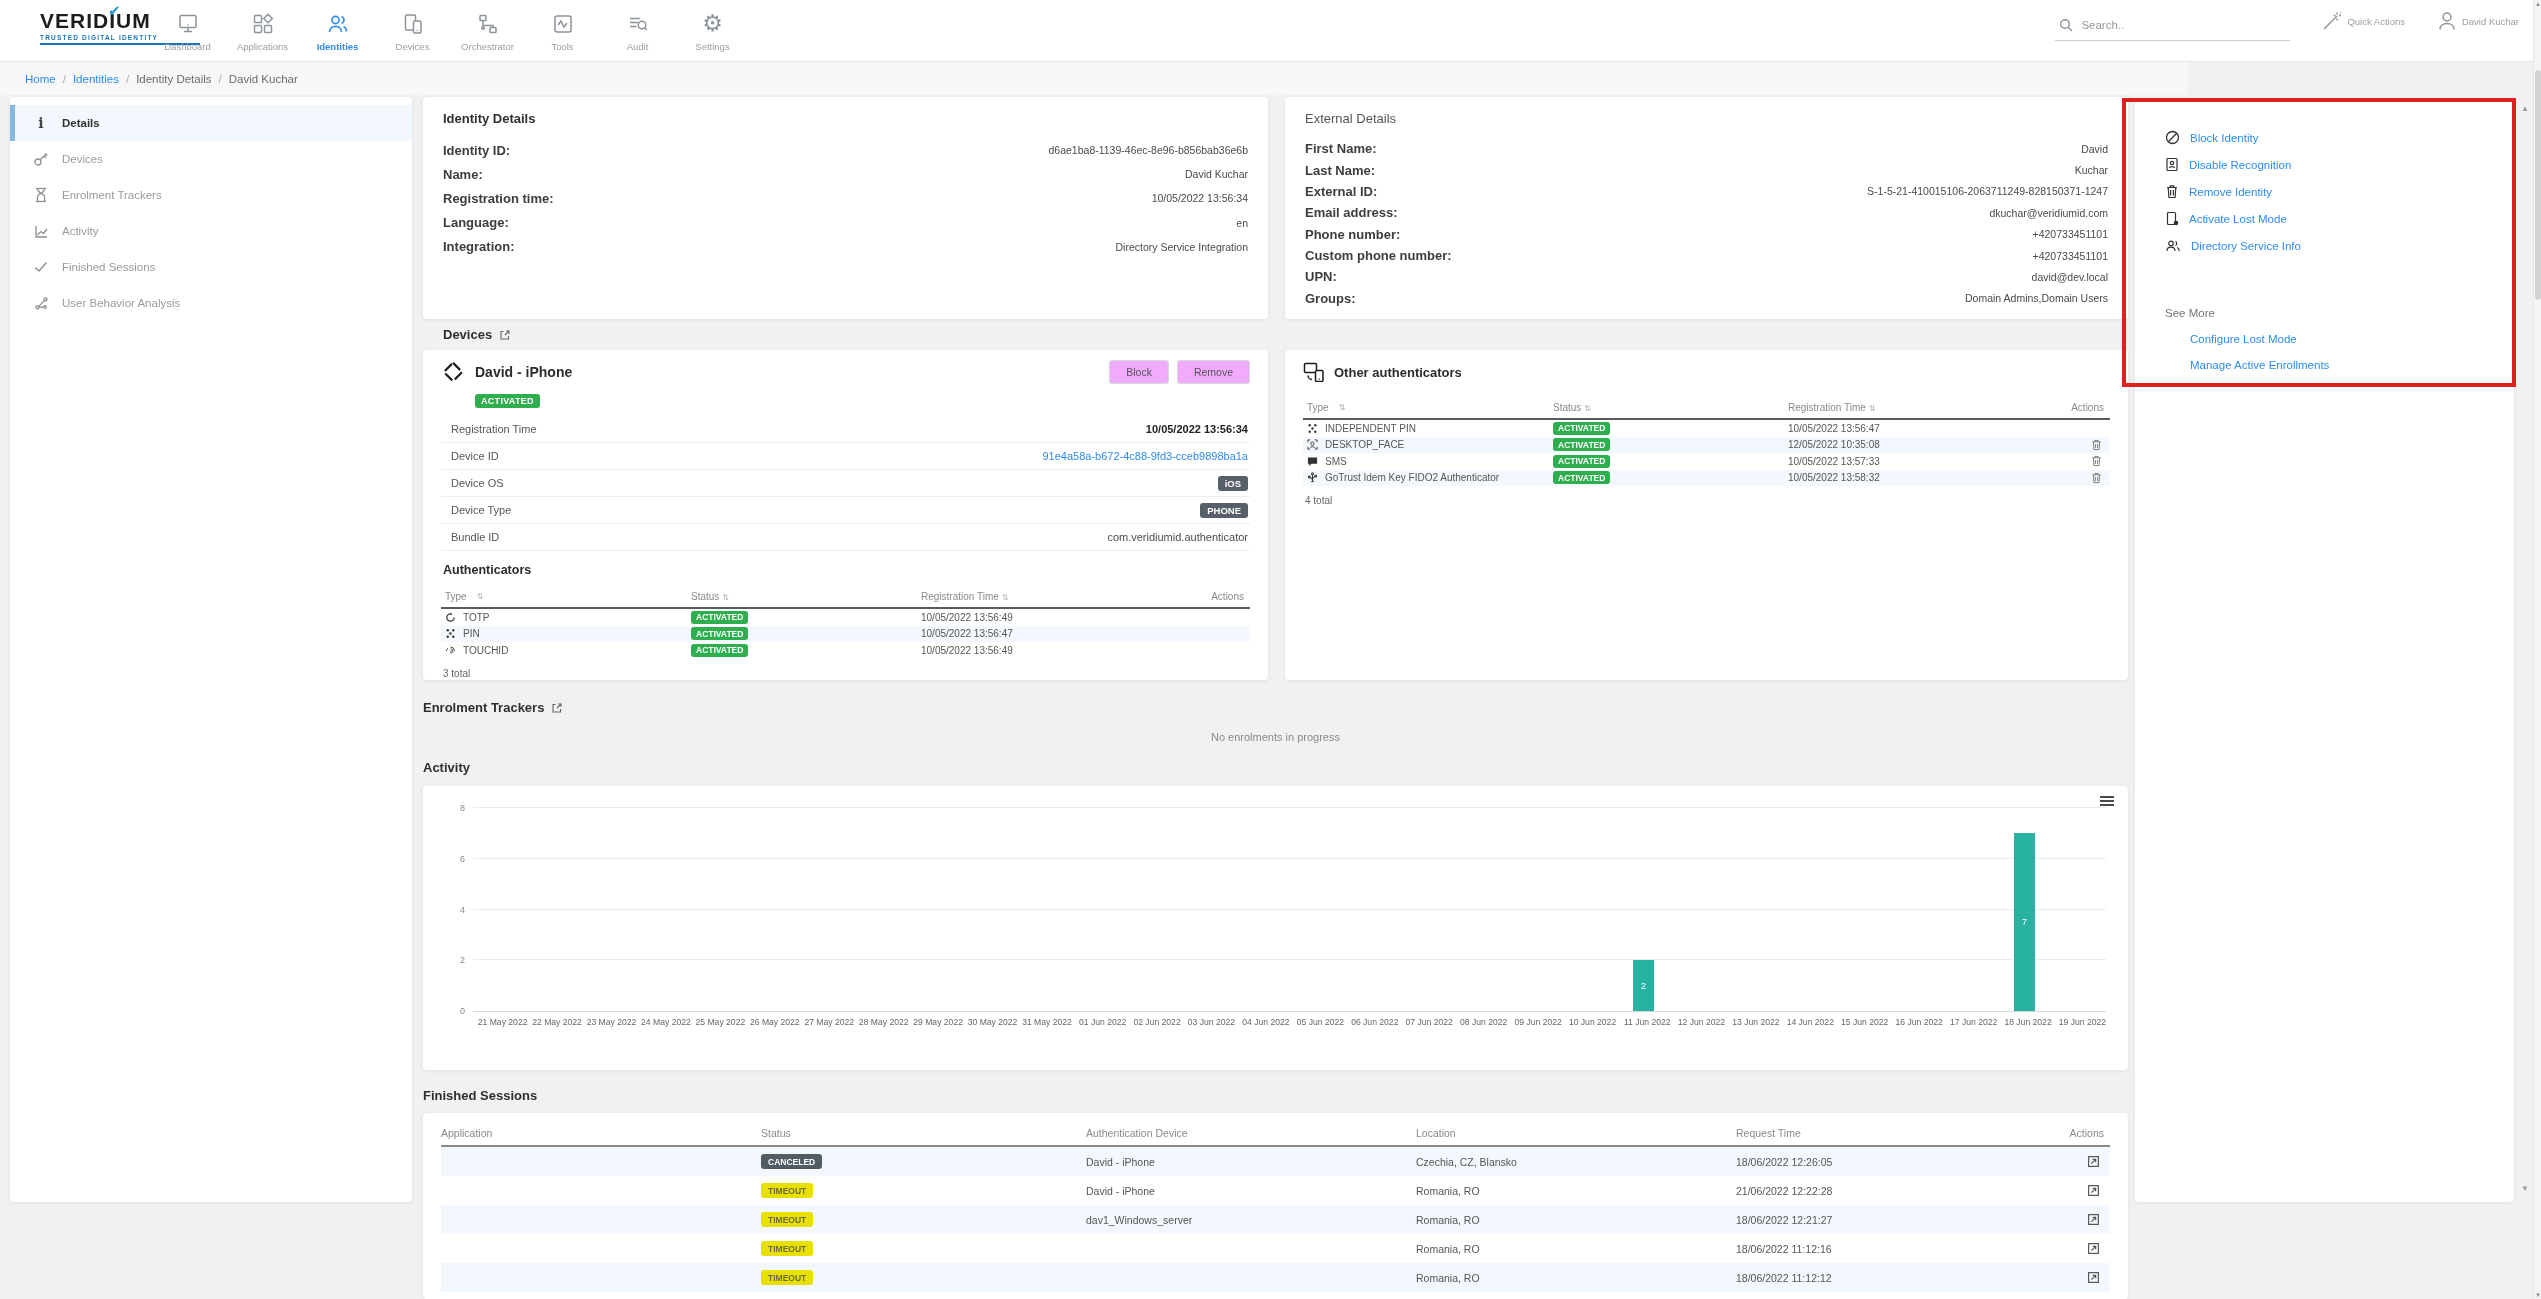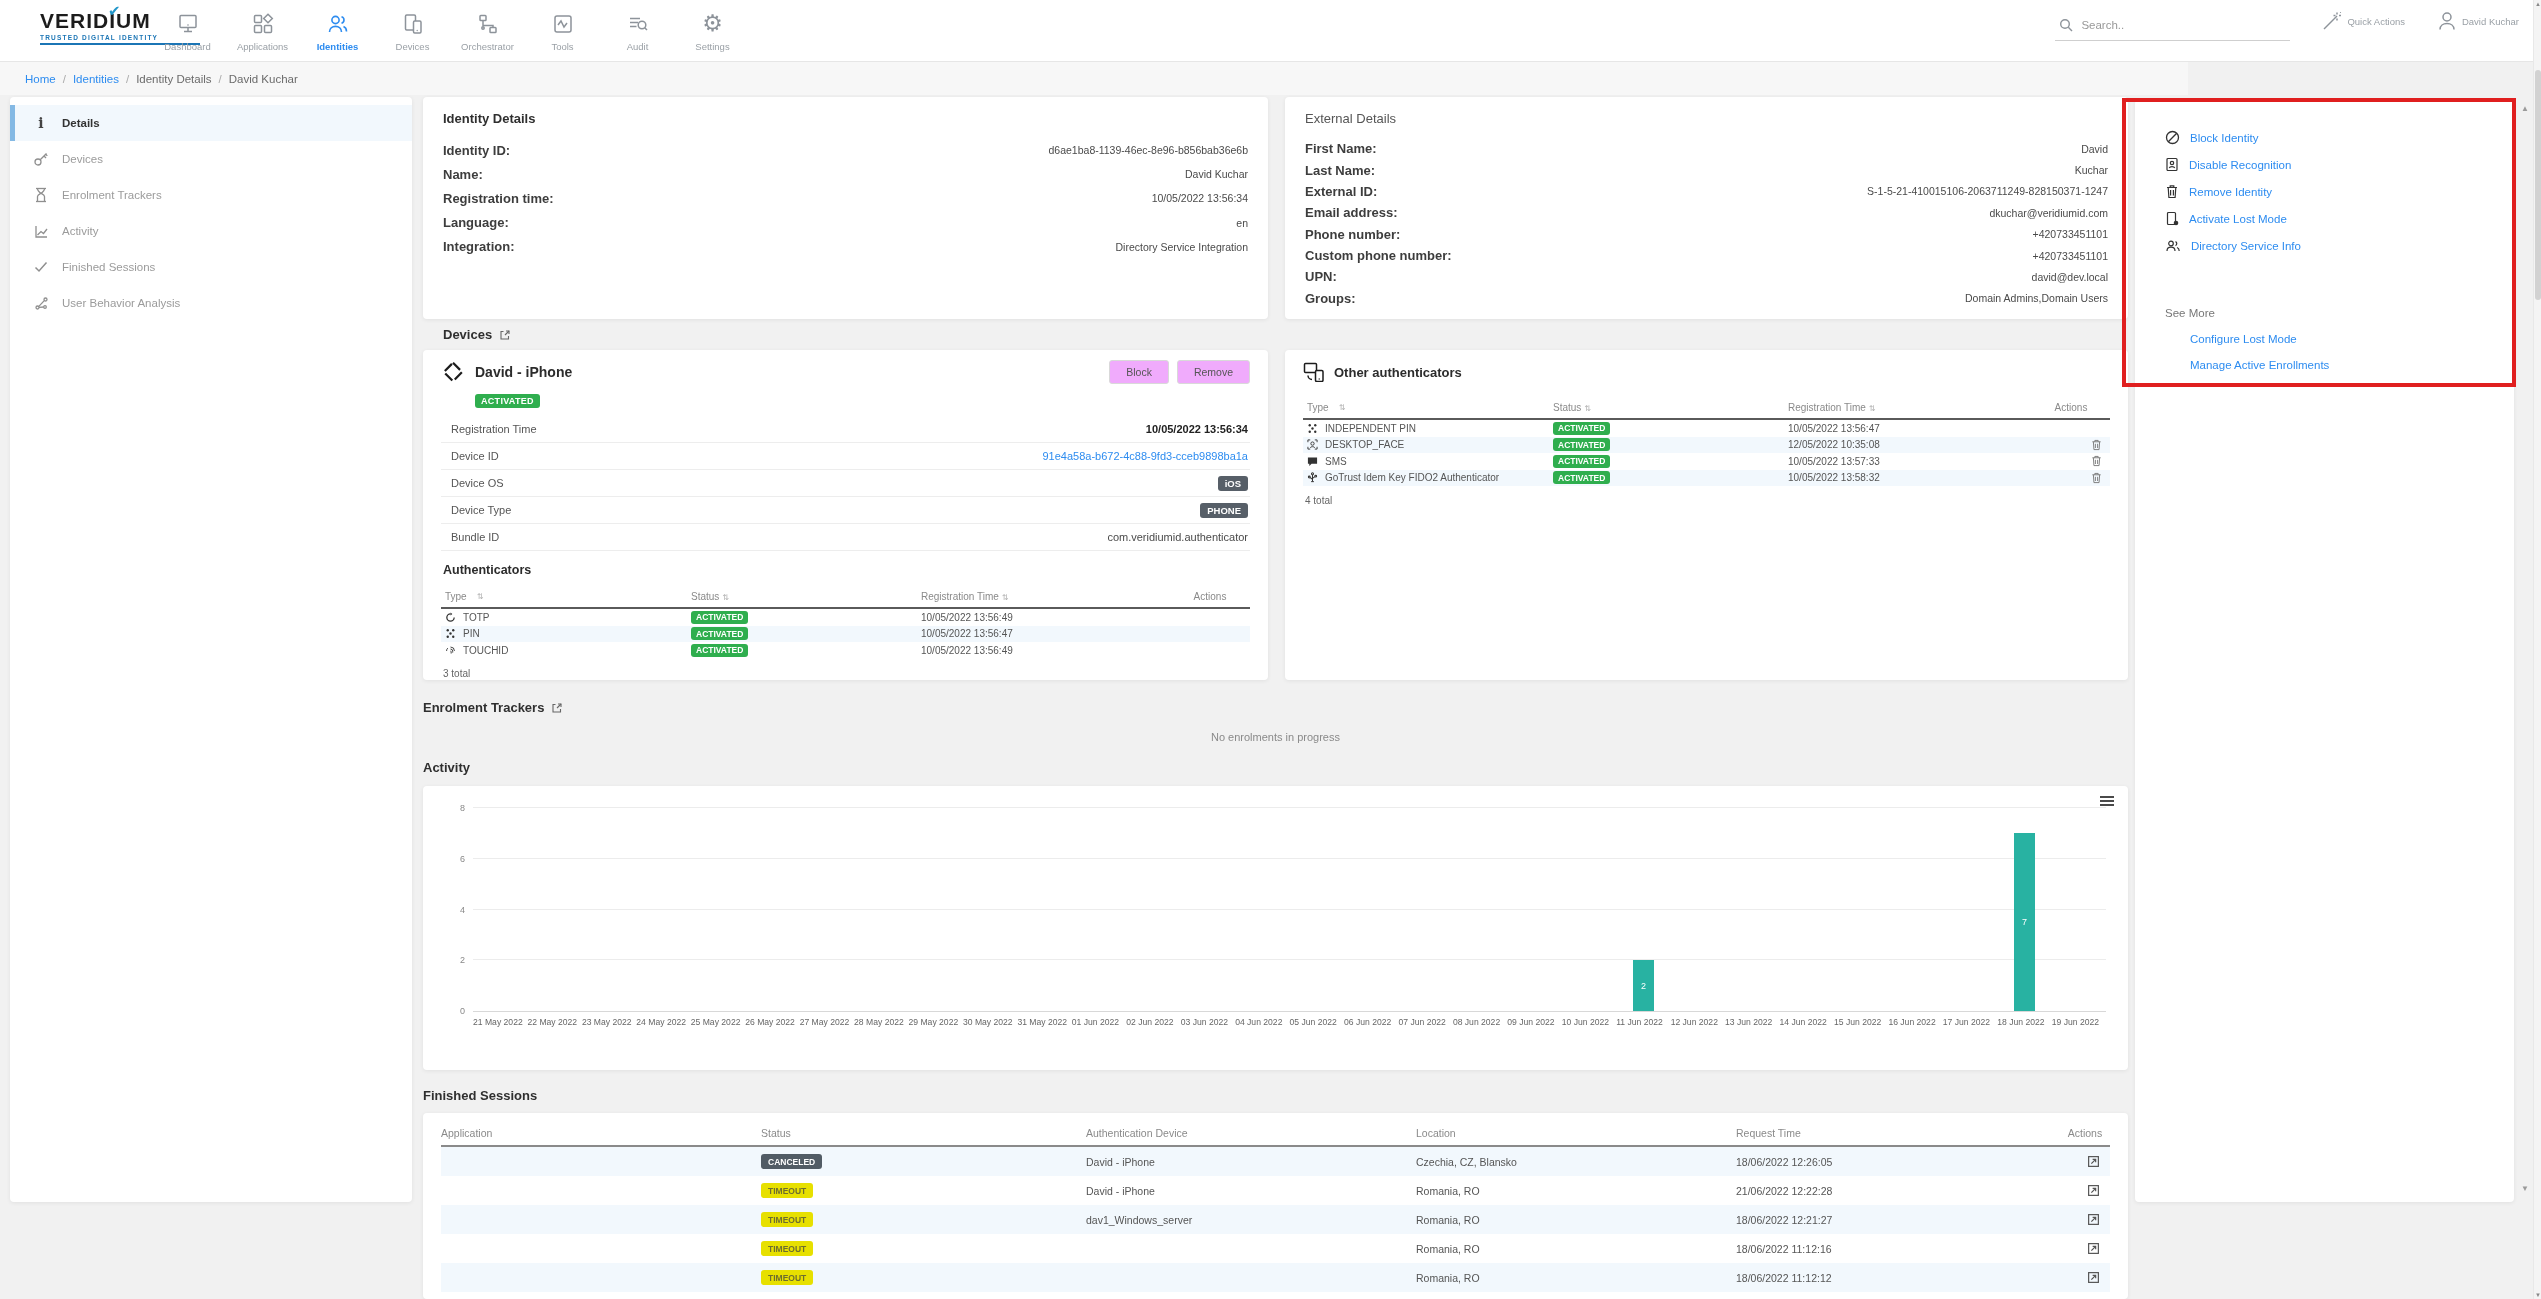--- a/index.html
+++ b/index.html
@@ -76,21 +76,21 @@
   .badge-dark { display:inline-block; background:#575f68; color:#fff; font-size:9.5px; font-weight:700; padding:2px 7px; border-radius:3px; }
 
   
   .mini-title { font-size:12.5px; font-weight:700; color:#2c2c2c; margin:12px 0 8px 2px; }
   .tbl { width:100%; }
   .tbl-head { display:grid; align-items:center; height:24px; border-bottom:2px solid #5a5a5a; font-size:10px; color:#8a8a8a; }
   .tbl-row { display:grid; align-items:center; height:16.5px; font-size:10px; color:#555; }
   .tbl-row:nth-child(odd) { background:#f2f8fd; }
   .grid-auth { grid-template-columns:250px 230px 255px 1fr; }
   .grid-oauth { grid-template-columns:250px 235px 250px 1fr; }
-  .th-actions, .td-actions { text-align:center; padding-right:6px; }
+  .th-actions, .td-actions { text-align:right; padding-right:6px; }
   .td-actions { display:flex; justify-content:flex-end; padding-right:8px; }
   .type-cell { display:flex; align-items:center; gap:7px; padding-left:4px; }
   .sort { font-size:8px; color:#b0b0b0; margin-left:3px; }
   .total-lb { font-size:10px; color:#666; margin-top:9px; padding-left:2px; }
   .badge-sm { display:inline-block; background:#2fae4e; color:#fff; font-size:8.5px; font-weight:700; padding:1.5px 5px; border-radius:3px; }
 
   
   .othcard { left:1285px; top:350px; width:843px; height:330px; padding:12px 18px; }
   .oth-title { display:flex; align-items:center; gap:9px; font-size:13px; font-weight:700; color:#2c2c2c; margin-bottom:14px; }
 
@@ -103,21 +103,21 @@
   .chart-menu div { height:2px; background:#4a4a4a; margin-bottom:2px; }
   .plot { position:absolute; left:50px; right:22px; top:22px; height:204px; border-bottom:1px solid #d8d8d8; }
   .gridline { position:absolute; left:0; right:0; height:1px; background:#ececec; }
   .ytick { position:absolute; right:calc(100% + 8px); transform:translateY(-50%); font-size:9px; color:#888; }
   .bars-row, .xlabels-row { position:absolute; left:0; right:0; display:flex; }
   .bars-row { top:0; bottom:0; }
   .chart-cell { flex:1 1 0; position:relative; display:flex; align-items:flex-end; justify-content:center; }
   .bar { width:21px; background:#28b2a2; position:relative; }
   .bar-label { position:absolute; top:50%; left:50%; transform:translate(-50%,-50%); color:#fff; font-size:9px; }
   .xlabels-row { top:100%; margin-top:6px; }
-  .x-label { flex:1 1 0; text-align:left; font-size:8.6px; color:#666; white-space:nowrap; }
+  .x-label { flex:1 1 0; text-align:right; font-size:8.6px; color:#666; white-space:nowrap; }
 
   
   .fscard { left:423px; top:1113px; width:1705px; height:186px; padding:8px 18px; overflow:hidden; }
   .fs-head { display:grid; grid-template-columns:320px 325px 330px 320px 330px 1fr; align-items:center; height:26px; border-bottom:2px solid #8a8a8a; font-size:10.5px; color:#8a8a8a; }
   .fs-row { display:grid; grid-template-columns:320px 325px 330px 320px 330px 1fr; align-items:center; height:29px; font-size:10.5px; color:#555; }
   .fs-row:nth-child(odd) { background:#f2f8fd; }
   .badge-cancel { display:inline-block; background:#525c65; color:#fff; font-size:8.5px; font-weight:700; padding:2.5px 7px; border-radius:3px; }
   .badge-timeout { display:inline-block; background:#e7e000; color:#6e6e2e; font-size:8.5px; font-weight:700; padding:2.5px 7px; border-radius:3px; }
   .fs-actions { display:flex; justify-content:flex-end; padding-right:10px; }
 

